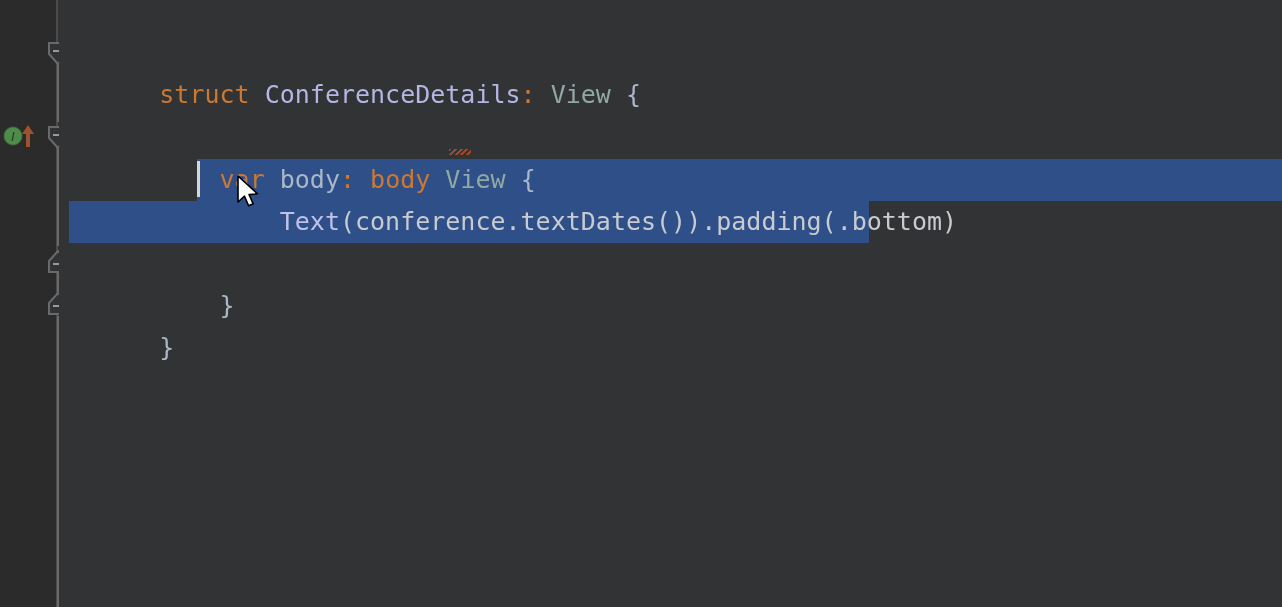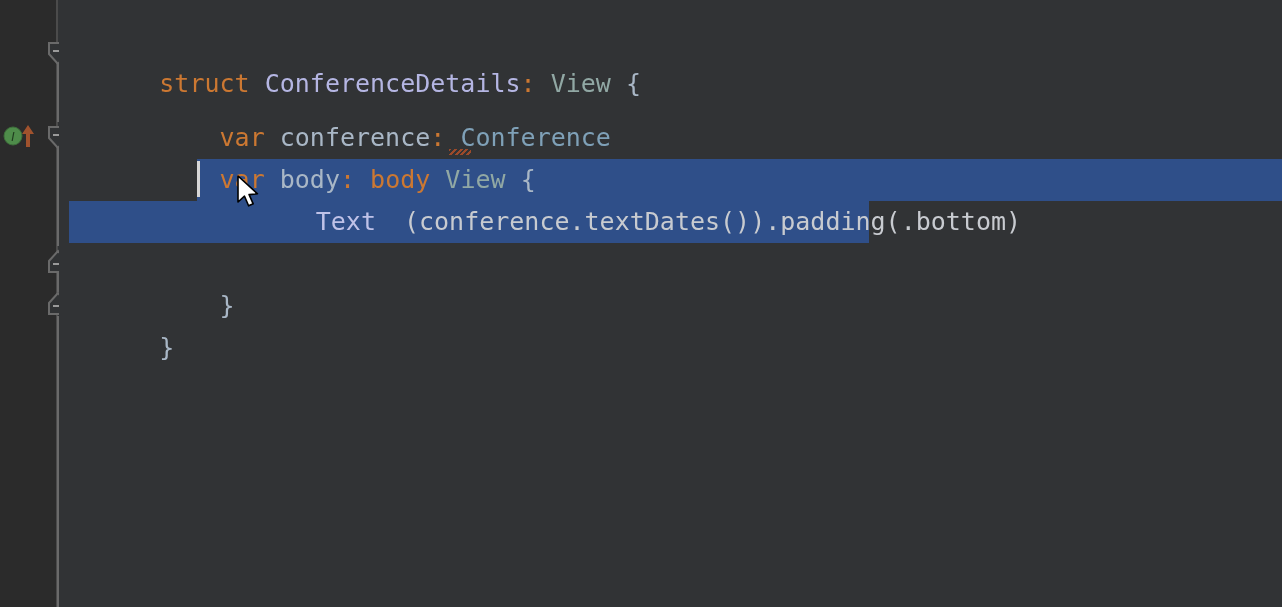--- a/index.html
+++ b/index.html
@@ -106,22 +106,22 @@
   }
 
   
   .kw    { color: #cc7832; }        
   .punct { color: #cc7832; }        
   .type-purple { color: #b5b6e3; }  
   .type-sage   { color: #91a8a4; }  
   .type-steel  { color: #7fa1b8; }  
   .plain { color: #a9b7c6; }
   .brace { color: #a9b7c6; }
-  .on-sel { color: #c8cbd0; margin-left: 28px; }
-  .on-sel-type { color: #bfc2e8; margin-left: 36px; }
+  .on-sel { color: #c8cbd0; }
+  .on-sel-type { color: #bfc2e8; }
 
   
   .squiggle {
     position: absolute;
     height: 6px;
     background:
       repeating-linear-gradient(135deg,
         #9c4a2a 0px, #9c4a2a 2px,
         transparent 2px, transparent 4px);
   }
@@ -189,27 +189,24 @@
   <div id="code">
 
     <div class="sel" style="left: 0px; top: 159px; width: 1223px; background: rgb(47, 79, 137);"></div>
     <div class="sel" style="left: 10px; top: 201px; width: 800px; background: rgb(47, 79, 137);"></div>
 
     <div class="gap-block" style="left:0px; top:159px; width:138px; height:0px;"></div>
     <div class="gap-block" style="left:0px; top:159px; width:138px; height:42px;"></div>
 
     <div id="caret" style="left: 138px; top: 161px; background: rgb(214, 214, 214);"></div>
 
-    <div class="line" style="top:21px;">
+    <div class="line" style="top:32px;">
       <span class="code-text"><span class="kw">struct</span><span class="plain"> </span><span class="type-purple">ConferenceDetails</span><span class="punct">:</span><span class="plain"> </span><span class="type-sage">View</span><span class="plain"> </span><span class="brace">{</span></span>
     </div>
 
-    <div class="line" style="top:75px;">
-      <span class="code-text"><span class="plain">    </span><span class="kw">var</span><span class="plain"> conference</span><span class="punct">:</span><span class="plain"> </span><span class="type-steel">Conference</span></span>
-    </div>
 
     <div class="line" style="top:117px;">
       <span class="code-text"><span class="plain">    </span><span class="kw">var</span><span class="plain"> body</span><span class="punct">:</span><span class="plain"> </span><span class="kw">body</span><span class="plain"> </span><span class="type-sage">View</span><span class="plain"> </span><span class="brace">{</span></span>
     </div>
     <div class="squiggle" style="left:390px; top:149px; width:22px;"></div>
 
     <div class="line" style="top:159px;">
       <span class="code-text"><span class="plain">        </span><span class="on-sel-type">Text</span><span class="on-sel">(conference.textDates()).padding(.bottom)</span></span>
     </div>
 

